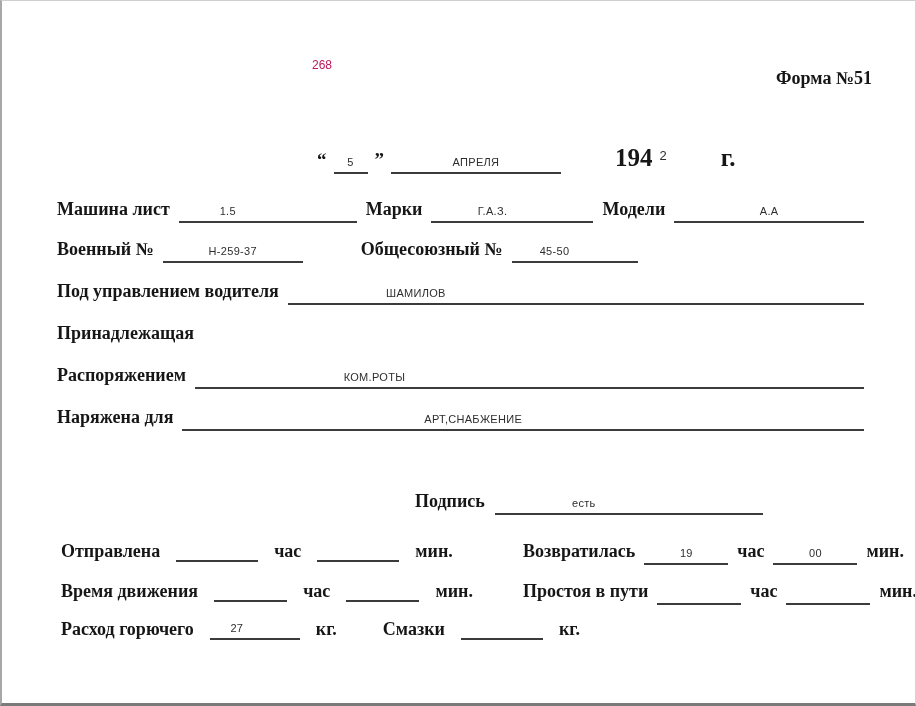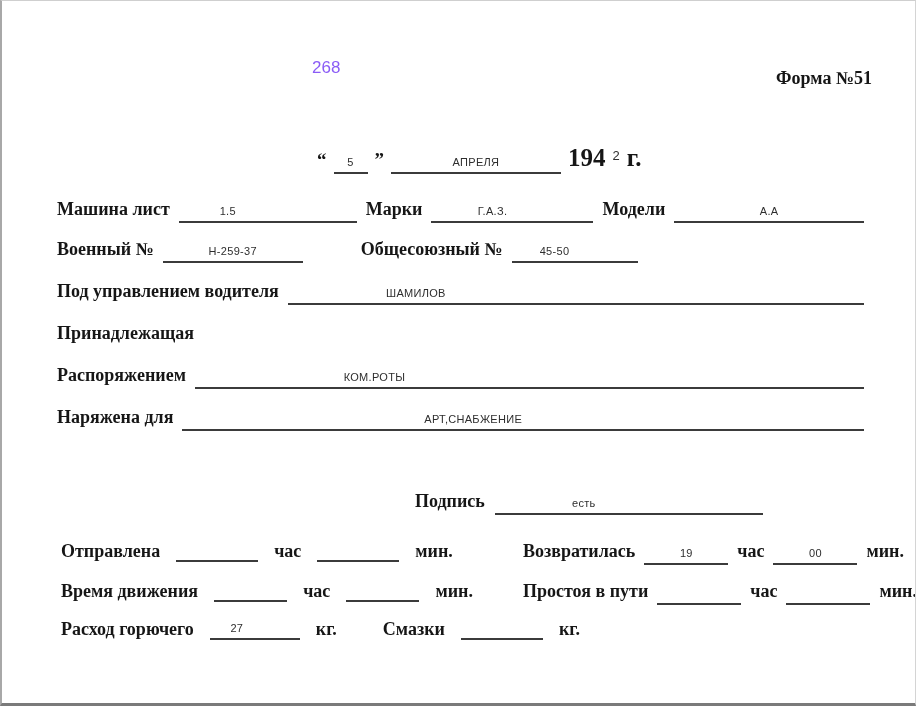--- a/index.html
+++ b/index.html
@@ -53,29 +53,29 @@
     position:absolute;left:282px;top:68px;
     display:flex;align-items:baseline;
   }
   .title{
     font-weight:bold;font-size:42px;line-height:1;
     font-family:"Liberation Serif", serif;
     letter-spacing:1px;
   }
   .title-num{
     font-family:"Liberation Sans", sans-serif;
-    font-size:17px;color:#8b5cf6;
+    font-size:12px;color:#be185d;
     margin-left:28px;position:relative;top:-11px;
   }
   .date-row{
     position:absolute;left:315px;top:143px;
     display:flex;align-items:baseline;column-gap:7px;
   }
   .q{font-weight:bold;font-size:19px;font-family:"Liberation Serif", serif;}
-  .year{font-weight:bold;font-size:25px;font-family:"Liberation Serif", serif;}
+  .year{font-weight:bold;font-size:25px;font-family:"Liberation Serif", serif;margin-left:47px;}
   .year-digit{
     font-family:"Liberation Sans", sans-serif;
     font-size:13px;color:#2e2e2e;
     position:relative;top:-6px;
   }
   .sig-row{
     position:absolute;left:413px;top:490px;
     display:flex;align-items:baseline;column-gap:10px;
   }
   .bcol-l{position:absolute;left:59px;width:412px;display:flex;align-items:flex-end;column-gap:16px;}

